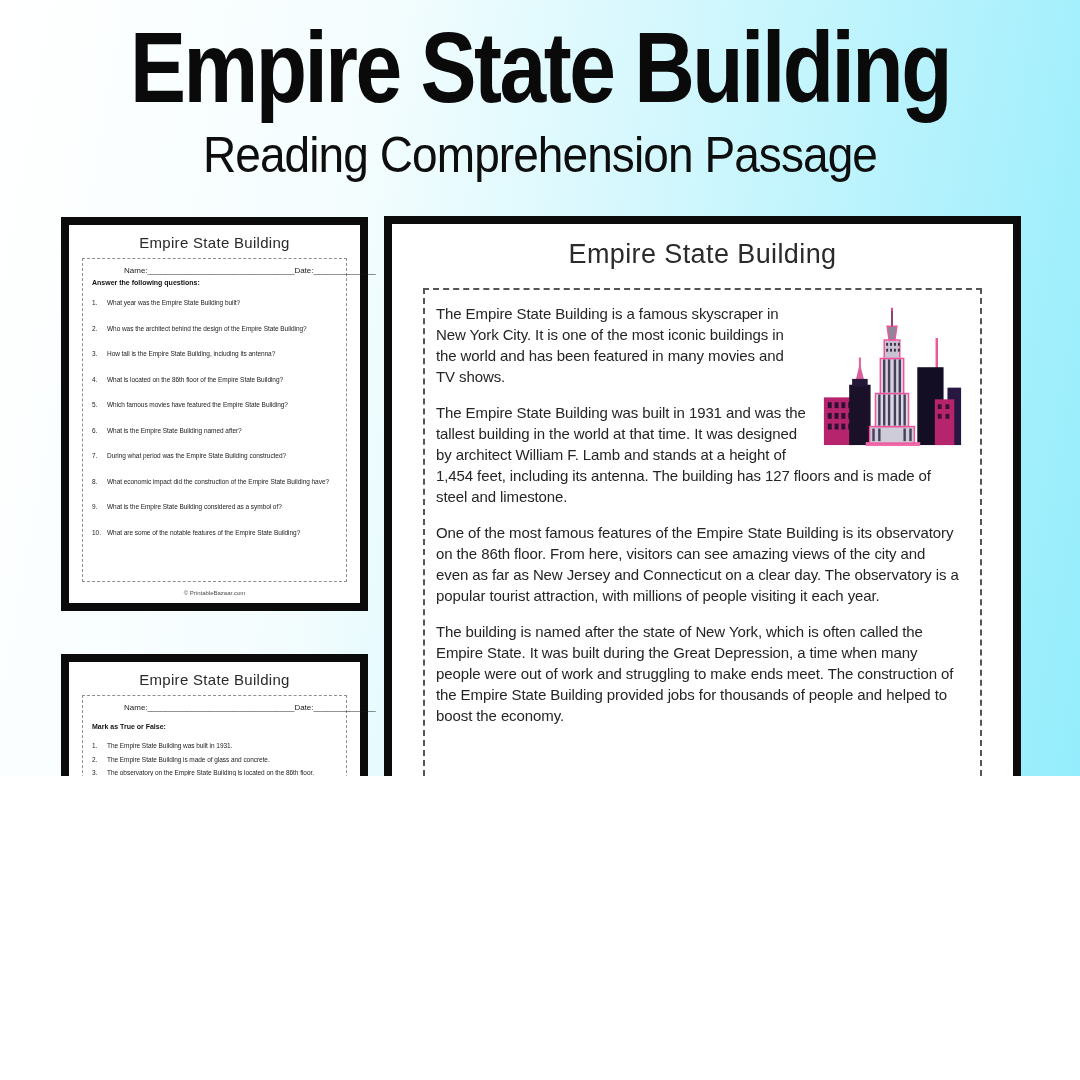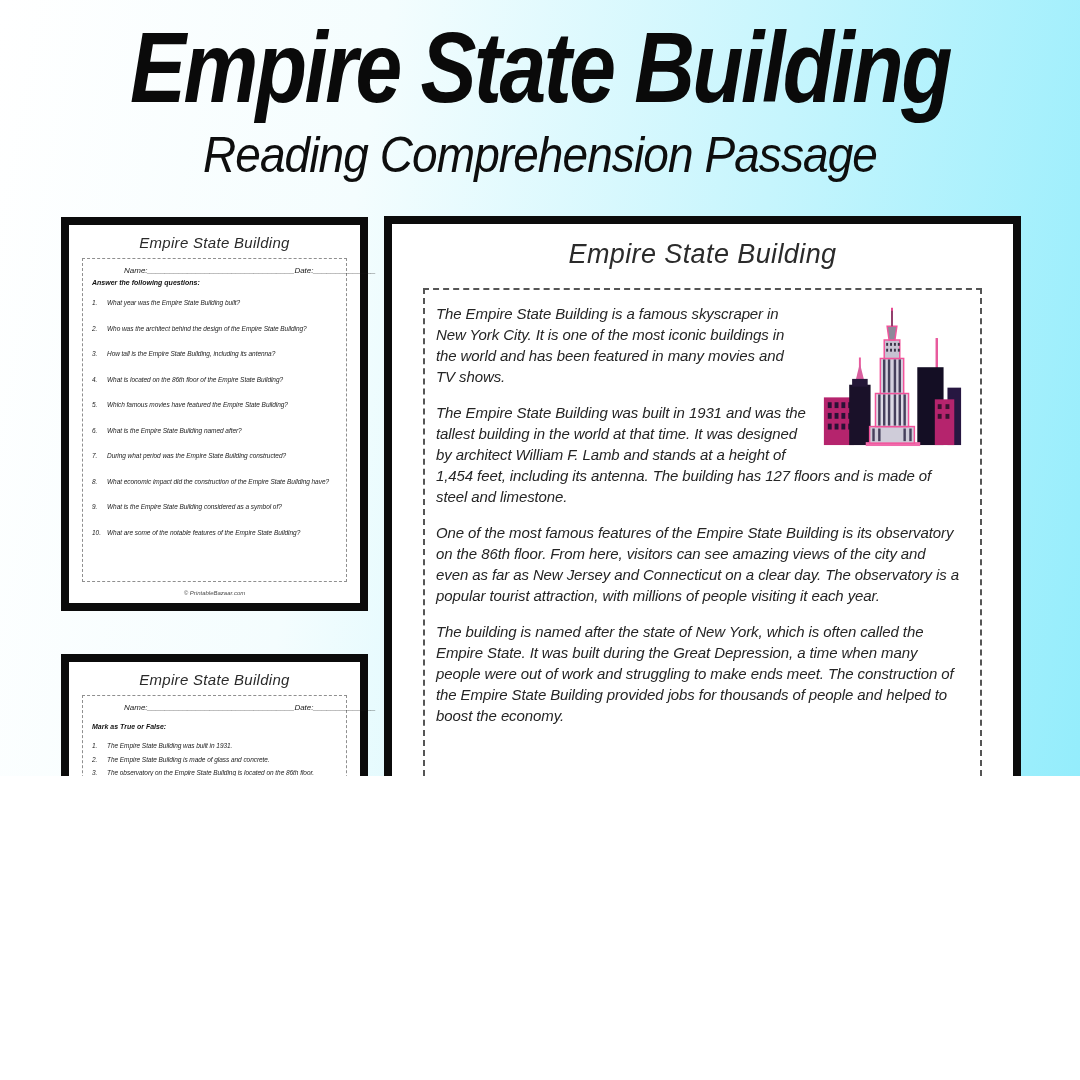--- a/index.html
+++ b/index.html
@@ -5,21 +5,20 @@
   * { box-sizing: border-box; }
   html, body { margin: 0; padding: 0; }
   body { font-family: "Liberation Sans", sans-serif; }
 
   .canvas {
     position: relative;
     width: 1080px;
     height: 776px;
     overflow: hidden;
     background: linear-gradient(100deg, #ffffff 0%, #f4fdfe 32%, #c6f5fd 66%, #94edfc 100%);
-    font-style: italic;
   }
 
   
   .header { position: absolute; top: 16px; left: 0; width: 100%; text-align: center; }
   .header h1 {
     margin: 0;
     font-size: 100px;
     font-weight: 700;
     letter-spacing: -3px;
     line-height: 1.02;

